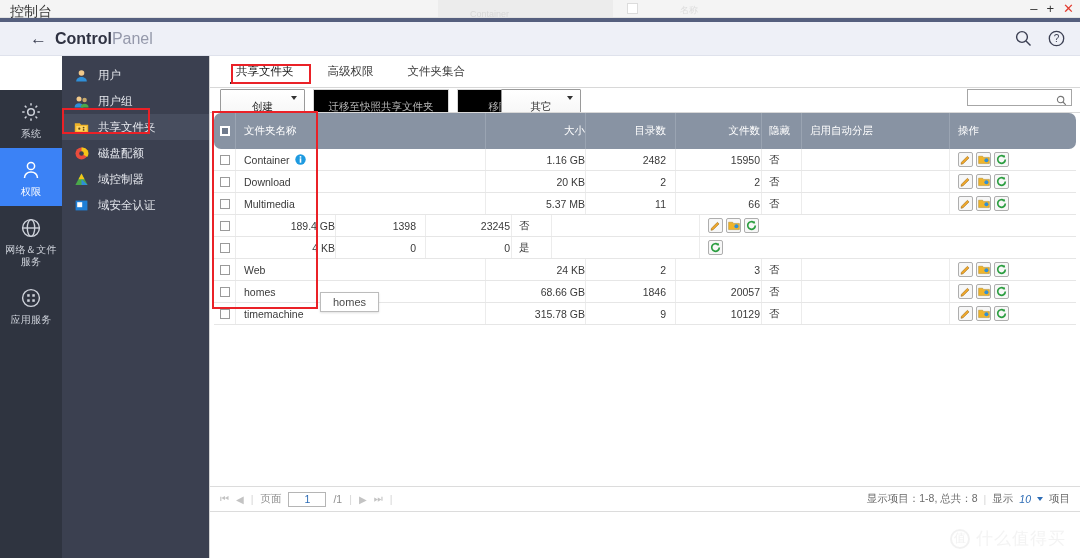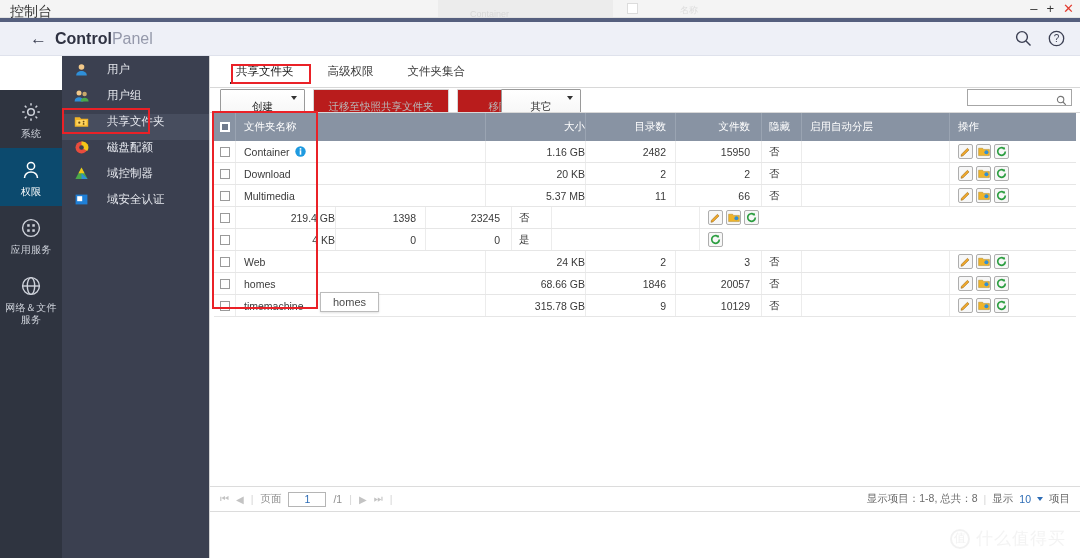--- a/index.html
+++ b/index.html
@@ -72,35 +72,35 @@
   
   .rail {
     position: absolute; left: 0; top: 56px; width: 62px; height: 502px;
     background: #2f3440;
     margin-top: 34px;
   }
   .rail-item {
     position: relative; width: 62px; padding: 9px 2px 8px;
     text-align: center; color: #cfd3db; cursor: pointer;
   }
-  .rail-item.active { background: #0c4a6e; color: #ffffff; }
+  .rail-item.active { background: #3b82f6; color: #ffffff; }
   .rail-ic { height: 26px; display: flex; align-items: center; justify-content: center; }
   .rail-ic svg { display: block; }
   .rail-lb {
     font-size: 10px; line-height: 12px; margin-top: 3px; letter-spacing: .3px;
   }
 
   
   .submenu {
     position: absolute; left: 62px; top: 56px; width: 148px; height: 502px;
     background: #3b4050; border-right: 1px solid #d4d4d4;
   }
   .sub-item {
-    position: relative; height: 26px; display: flex; 
-    padding-left: 12px; gap: 18px; color: #e6e8ee; font-size: 11.5px; cursor: pointer;
+    position: relative; height: 26px; display: flex; align-items: center;
+    padding-left: 12px; gap: 9px; color: #e6e8ee; font-size: 11.5px; cursor: pointer;
   }
   .sub-item.selected { background: #474d5e; }
   .sub-ic { width: 15px; height: 15px; flex: 0 0 15px; position: relative; }
   .sub-ic svg { display: block; }
 
   
   .content {
     position: absolute; left: 210px; top: 56px; width: 870px; height: 502px;
     background: #ffffff;
   }
@@ -114,47 +114,47 @@
   }
 
   
   .toolbar { position: absolute; left: 0; top: 33px; width: 870px; height: 23px; }
   .tb-btn {
     position: absolute; top: 0; height: 35px; border: 1px solid #9a9a9a;
     background: linear-gradient(#ffffff,#f3f3f3);
     font-size: 10.5px; color: #2b2b2b; display: flex; align-items: center;
     justify-content: center; cursor: pointer; border-radius: 1px;
   }
-  .tb-btn.disabled { color: #b9b9b9; border-color: #d6d6d6; background: #b91c1c; cursor: default; text-align: center; }
+  .tb-btn.disabled { color: #b9b9b9; border-color: #d6d6d6; background: #000000; cursor: default; text-align: center; }
   .tb-caret { position: absolute; right: 7px; top: 6px; width: 0; height: 0;
     border-left: 3px solid transparent; border-right: 3px solid transparent; border-top: 4px solid #333; }
   .tb-search {
     position: absolute; right: 8px; top: 0; width: 105px; height: 17px;
     border: 1px solid #a6a6a6; background: #fff;
   }
   .tb-search input {
     width: 84px; height: 15px; border: 0; outline: 0; font-size: 10px;
     padding-left: 5px; color: #333; background: transparent;
   }
   .tb-search .sic { position: absolute; right: 4px; top: 2px; }
   .tb-rule { position: absolute; left: 0; top: 56px; width: 870px; height: 1px; background: #d8d8d8; }
 
   
   .tbl { position: absolute; left: 4px; top: 57px; width: 862px; }
   .trow { display: flex; height: 22px; align-items: stretch; }
-  .thead { background: #8893a3; color: #ffffff; height: 28px; }
+  .thead { background: #8893a3; color: #ffffff; height: 36px; border-radius: 7px; }
   .thead .cell { font-size: 10.5px; display: flex; align-items: center; border-right: 1px solid #9aa4b2; }
   .tbody .trow { border-bottom: 1px solid #e6e6e6; background: #fff; }
   .tbody .cell { font-size: 10.5px; color: #3a3a3a; display: flex; align-items: center;
     border-right: 1px solid #ececec; }
   .c-chk   { width: 22px; justify-content: center; }
   .c-name  { width: 250px; padding-left: 8px; gap: 5px; }
   .c-size  { width: 100px; justify-content: flex-end; }
   .c-dirs  { width: 90px; justify-content: flex-end; padding-right: 9px; }
-  .c-files { width: 86px; justify-content: flex-end; padding-right: 11px; }
+  .c-files { width: 86px; justify-content: flex-end; padding-right: 1px; }
   .c-hide  { width: 40px; padding-left: 7px; }
   .c-tier  { width: 148px; padding-left: 8px; }
   .c-act   { width: 126px; padding-left: 8px; gap: 3px; border-right: 0 !important; }
   .chk {
     width: 10px; height: 10px; border: 1px solid #9a9a9a; background: #fff; display: inline-block;
     cursor: pointer;
   }
   .thead .chk { border-color: #ffffff; background: #ffffff; position: relative; }
   .thead .chk:after { content:""; position:absolute; left:1px; top:1px; right:1px; bottom:1px; background:#6f7a8c; }
   .info-i { width: 11px; height: 11px; display: inline-block; }
@@ -174,21 +174,21 @@
     border-top: 1px solid #dcdcdc; border-bottom: 1px solid #dcdcdc;
     display: flex; align-items: center;
   }
   .pg-left { display: flex; align-items: center; gap: 7px; padding-left: 10px; font-size: 10.5px; color: #8e8e8e; }
   .pg-arrow { color: #c3c3c3; font-size: 10px; cursor: pointer; }
   .pg-sep { color: #d5d5d5; }
   .pg-input { width: 38px; height: 15px; border: 1px solid #b5b5b5; background: #fff;
     font-size: 10.5px; color: #2d6cb5; text-align: center; outline: none; }
   .pg-right { margin-left: auto; display: flex; align-items: center; gap: 6px;
     padding-right: 10px; font-size: 10.5px; color: #6b6b6b; }
-  .pg-num { color: #2d6cb5; }
+  .pg-num { color: #2d6cb5; font-style: italic; }
   .pg-caret { width: 0; height: 0; border-left: 3px solid transparent;
     border-right: 3px solid transparent; border-top: 4px solid #2d6cb5; cursor: pointer; }
 
   
   .redbox { position: absolute; border: 2px solid #ea2127; pointer-events: none; z-index: 25; }
 
   
   .wm {
     position: absolute; right: 14px; bottom: 8px; display: flex; align-items: center; gap: 6px;
     opacity: .55; z-index: 5;
@@ -256,42 +256,42 @@
               <circle cx="12" cy="8" r="3.6"></circle>
               <path d="M5.5 20c0-3.6 2.9-6 6.5-6s6.5 2.4 6.5 6"></path>
             </g>
           </svg>
       </div>
       <div class="rail-lb">权限</div>
     </div>
     <div class="rail-item">
       <div class="rail-ic">
         <svg width="24" height="24" viewBox="0 0 24 24">
+            <g fill="none" stroke="#cfd3db" stroke-width="1.4">
+              <circle cx="12" cy="12" r="8.4"></circle>
+              <ellipse cx="12" cy="12" rx="3.7" ry="8.4"></ellipse>
+              <path d="M3.8 12h16.4"></path>
+            </g>
+          </svg>
+      </div>
+      <div class="rail-lb">网络＆文件服务</div>
+    </div>
+    <div class="rail-item">
+      <div class="rail-ic">
+        <svg width="24" height="24" viewBox="0 0 24 24">
             <circle cx="12" cy="12" r="8.4" fill="none" stroke="#cfd3db" stroke-width="1.4"></circle>
             <g fill="#cfd3db">
               <rect x="8.2" y="8.2" width="2.5" height="2.5"></rect>
               <rect x="13.3" y="8.2" width="2.5" height="2.5"></rect>
               <rect x="8.2" y="13.3" width="2.5" height="2.5"></rect>
               <rect x="13.3" y="13.3" width="2.5" height="2.5"></rect>
             </g>
           </svg>
       </div>
       <div class="rail-lb">应用服务</div>
-    </div>
-    <div class="rail-item">
-      <div class="rail-ic">
-        <svg width="24" height="24" viewBox="0 0 24 24">
-            <g fill="none" stroke="#cfd3db" stroke-width="1.4">
-              <circle cx="12" cy="12" r="8.4"></circle>
-              <ellipse cx="12" cy="12" rx="3.7" ry="8.4"></ellipse>
-              <path d="M3.8 12h16.4"></path>
-            </g>
-          </svg>
-      </div>
-      <div class="rail-lb">网络＆文件服务</div>
     </div>
   </div>
 
   <div class="submenu">
     <div class="sub-item" style="margin-top:6px">
       <span class="sub-ic">
         <svg width="15" height="15" viewBox="0 0 15 15">
             <circle cx="7.5" cy="5" r="2.8" fill="#f2c98a"></circle>
             <path d="M2.2 13.5c0-3 2.4-4.6 5.3-4.6s5.3 1.6 5.3 4.6z" fill="#2f8fd8"></path>
           </svg>
@@ -501,21 +501,21 @@
                   <path d="M9.3 5.5A3.8 3.8 0 1 1 8 2.6" fill="none" stroke="#2a9d3f" stroke-width="1.7"></path>
                   <path d="M8.6.9l.6 2.6-2.6-.3z" fill="#2a9d3f"></path>
                 </svg>
               </span>
             </div>
           </div>
           <div class="trow">
             <div class="cell c-chk">
               <span class="chk"></span>
             </div>
-            <div class="cell c-size">219.4 GB</div>
+            <div class="cell c-size">189.4 GB</div>
             <div class="cell c-dirs">1398</div>
             <div class="cell c-files">23245</div>
             <div class="cell c-hide">否</div>
             <div class="cell c-tier"></div>
             <div class="cell c-act">
               <span class="act-ic">
                 <svg width="11" height="11" viewBox="0 0 11 11">
                   <path d="M1.5 8.2 7.4 2.3l1.6 1.6-5.9 5.9-2.1.5z" fill="#f0a72a" stroke="#8a5d09" stroke-width=".5"></path>
                 </svg>
               </span>

